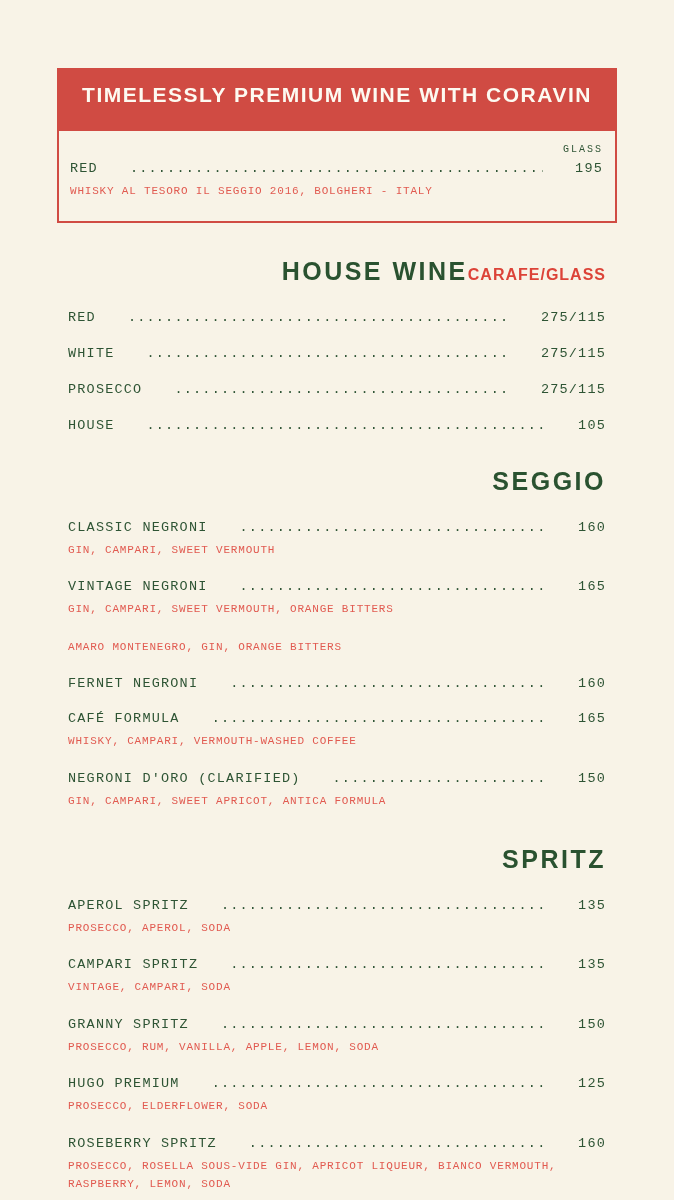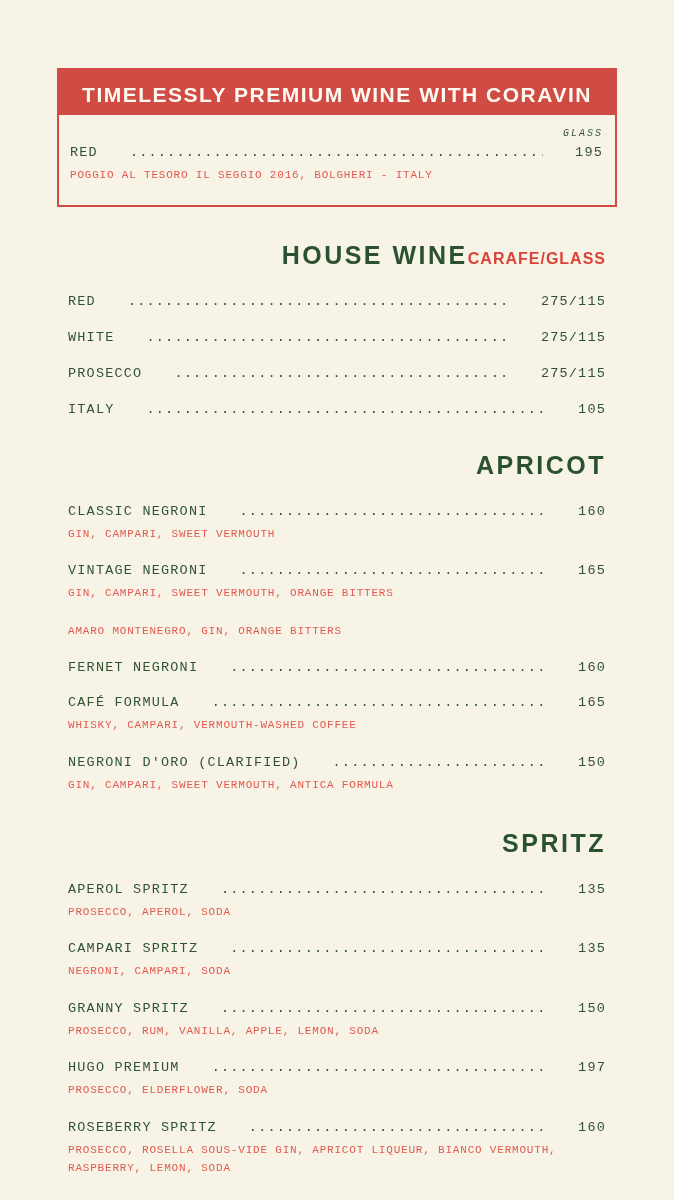--- a/index.html
+++ b/index.html
@@ -15,40 +15,39 @@
     font-family: "Liberation Mono", "DejaVu Sans Mono", monospace;
     color: #2E5434;
   }
   
   .coravin-box {
     border: 2px solid #D04B43;
     width: 560px;
   }
   .coravin-banner {
     background: #D04B43;
-    padding: 13px 8px 8px 8px;
+    padding: 13px 8px 24px 8px;
     text-align: center;
   }
   .coravin-banner .banner-title {
     font-family: "Liberation Sans", sans-serif;
     font-weight: 700;
     font-size: 21px;
     letter-spacing: 1.5px;
     color: #FDFAF1;
     white-space: nowrap;
   }
   .coravin-content { padding: 13px 12px 20px 11px; }
   .price-label-small {
     display: block;
     text-align: right;
     font-size: 10px;
     letter-spacing: 2px;
     margin-bottom: 6px;
     color: #2E5434;
-    font-style: italic;
   }
   
   .menu-row {
     display: flex;
     align-items: baseline;
     font-size: 13.5px;
     letter-spacing: 1.2px;
     white-space: nowrap;
     gap: 25px;
   }
@@ -107,21 +106,21 @@
       <span class="banner-title">TIMELESSLY PREMIUM WINE WITH CORAVIN</span>
     </div>
     <div class="coravin-content">
       <span class="price-label-small">GLASS</span>
       <div class="menu-item with-desc" style="margin-bottom:0;">
         <div class="menu-row">
           <span class="item-name">RED</span>
           <span class="dot-leader"></span>
           <span class="item-price">195</span>
         </div>
-        <div class="item-desc">POGGIO AL TESORO IL SEGGIO 2016, BOLGHERI - ITALY</div>
+        <div class="item-desc">WHISKY AL TESORO IL SEGGIO 2016, BOLGHERI - ITALY</div>
       </div>
     </div>
   </div>
 
   <div class="sections" id="sections-host">
     <div class="section">
       <div class="section-header">
         <span class="section-title">HOUSE WINE</span>
         <span class="section-price-label">CARAFE/GLASS</span>
       </div>
@@ -148,33 +147,33 @@
           <div class="menu-row">
             <span class="item-name">PROSECCO</span>
             <span class="dot-leader"></span>
             <span class="item-price">275/115</span>
           </div>
 
         </div>
 
         <div class="menu-item">
           <div class="menu-row">
-            <span class="item-name">ITALY</span>
+            <span class="item-name">HOUSE</span>
             <span class="dot-leader"></span>
             <span class="item-price">105</span>
           </div>
 
         </div>
       </div>
 
     </div>
 
     <div class="section">
       <div class="section-header">
-        <span class="section-title">APRICOT</span>
+        <span class="section-title">SEGGIO</span>
 
       </div>
       <div class="section-items">
         <div class="menu-item with-desc">
           <div class="menu-row">
             <span class="item-name">CLASSIC NEGRONI</span>
             <span class="dot-leader"></span>
             <span class="item-price">160</span>
           </div>
           <div class="item-desc">GIN, CAMPARI, SWEET VERMOUTH</div>
@@ -209,21 +208,21 @@
           </div>
           <div class="item-desc">WHISKY, CAMPARI, VERMOUTH-WASHED COFFEE</div>
         </div>
 
         <div class="menu-item with-desc">
           <div class="menu-row">
             <span class="item-name">NEGRONI D'ORO (CLARIFIED)</span>
             <span class="dot-leader"></span>
             <span class="item-price">150</span>
           </div>
-          <div class="item-desc">GIN, CAMPARI, SWEET VERMOUTH, ANTICA FORMULA</div>
+          <div class="item-desc">GIN, CAMPARI, SWEET APRICOT, ANTICA FORMULA</div>
         </div>
       </div>
 
     </div>
 
     <div class="section">
       <div class="section-header">
         <span class="section-title">SPRITZ</span>
 
       </div>
@@ -236,37 +235,37 @@
           </div>
           <div class="item-desc">PROSECCO, APEROL, SODA</div>
         </div>
 
         <div class="menu-item with-desc">
           <div class="menu-row">
             <span class="item-name">CAMPARI SPRITZ</span>
             <span class="dot-leader"></span>
             <span class="item-price">135</span>
           </div>
-          <div class="item-desc">NEGRONI, CAMPARI, SODA</div>
+          <div class="item-desc">VINTAGE, CAMPARI, SODA</div>
         </div>
 
         <div class="menu-item with-desc">
           <div class="menu-row">
             <span class="item-name">GRANNY SPRITZ</span>
             <span class="dot-leader"></span>
             <span class="item-price">150</span>
           </div>
           <div class="item-desc">PROSECCO, RUM, VANILLA, APPLE, LEMON, SODA</div>
         </div>
 
         <div class="menu-item with-desc">
           <div class="menu-row">
             <span class="item-name">HUGO PREMIUM</span>
             <span class="dot-leader"></span>
-            <span class="item-price">197</span>
+            <span class="item-price">125</span>
           </div>
           <div class="item-desc">PROSECCO, ELDERFLOWER, SODA</div>
         </div>
 
         <div class="menu-item with-desc">
           <div class="menu-row">
             <span class="item-name">ROSEBERRY SPRITZ</span>
             <span class="dot-leader"></span>
             <span class="item-price">160</span>
           </div>

